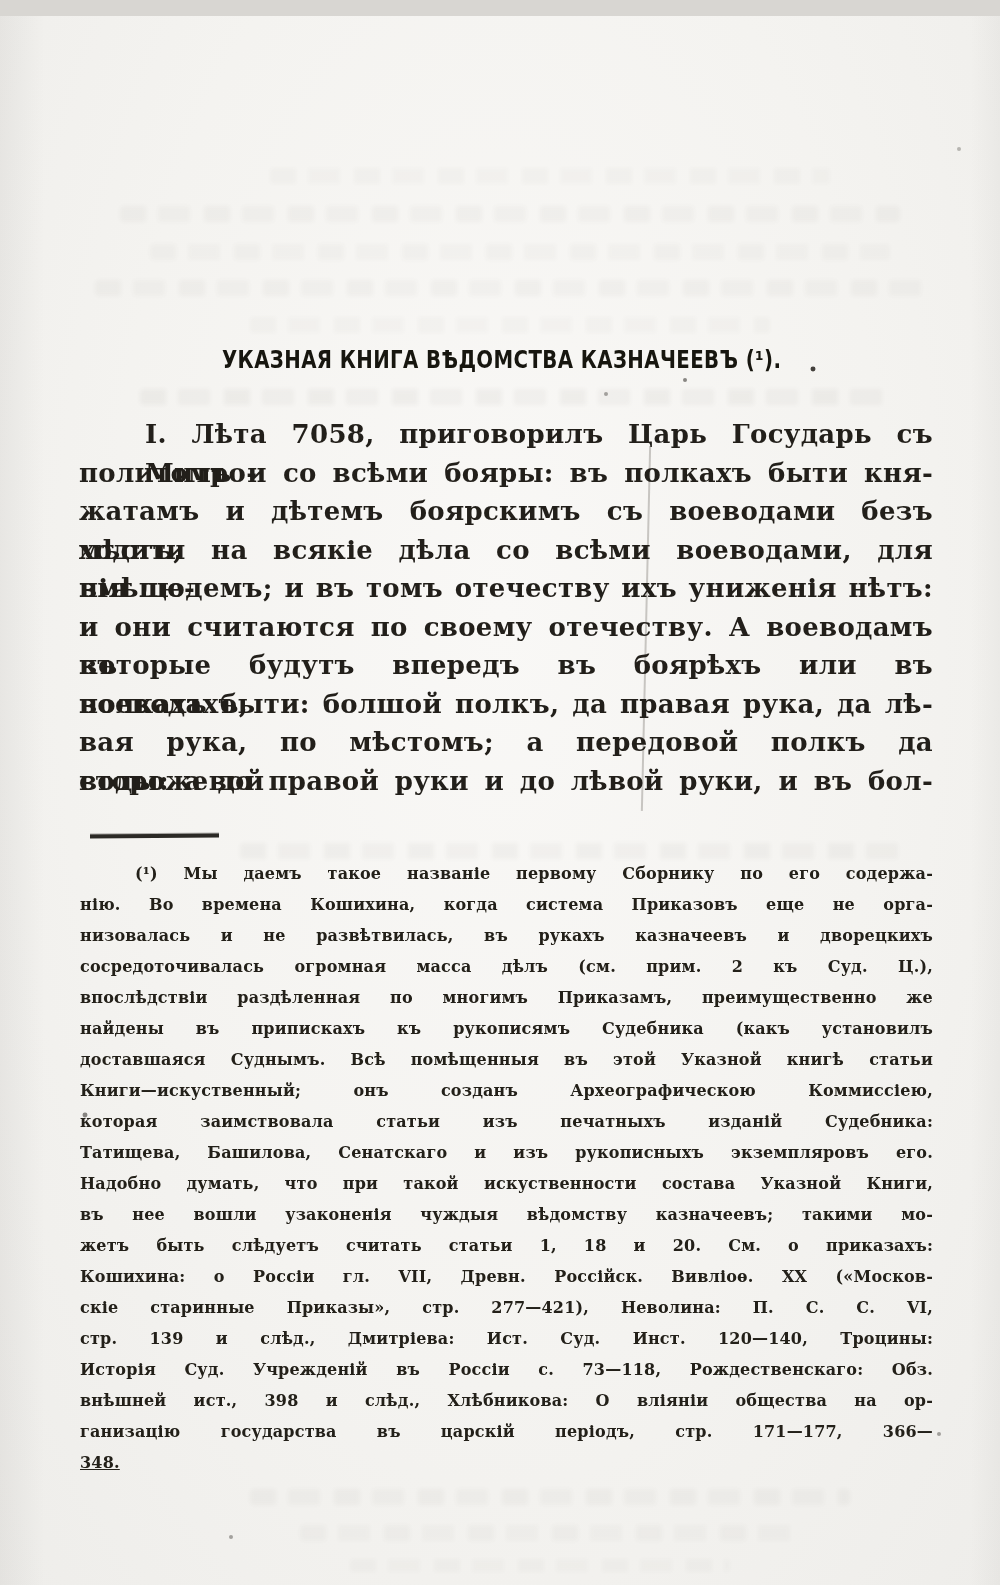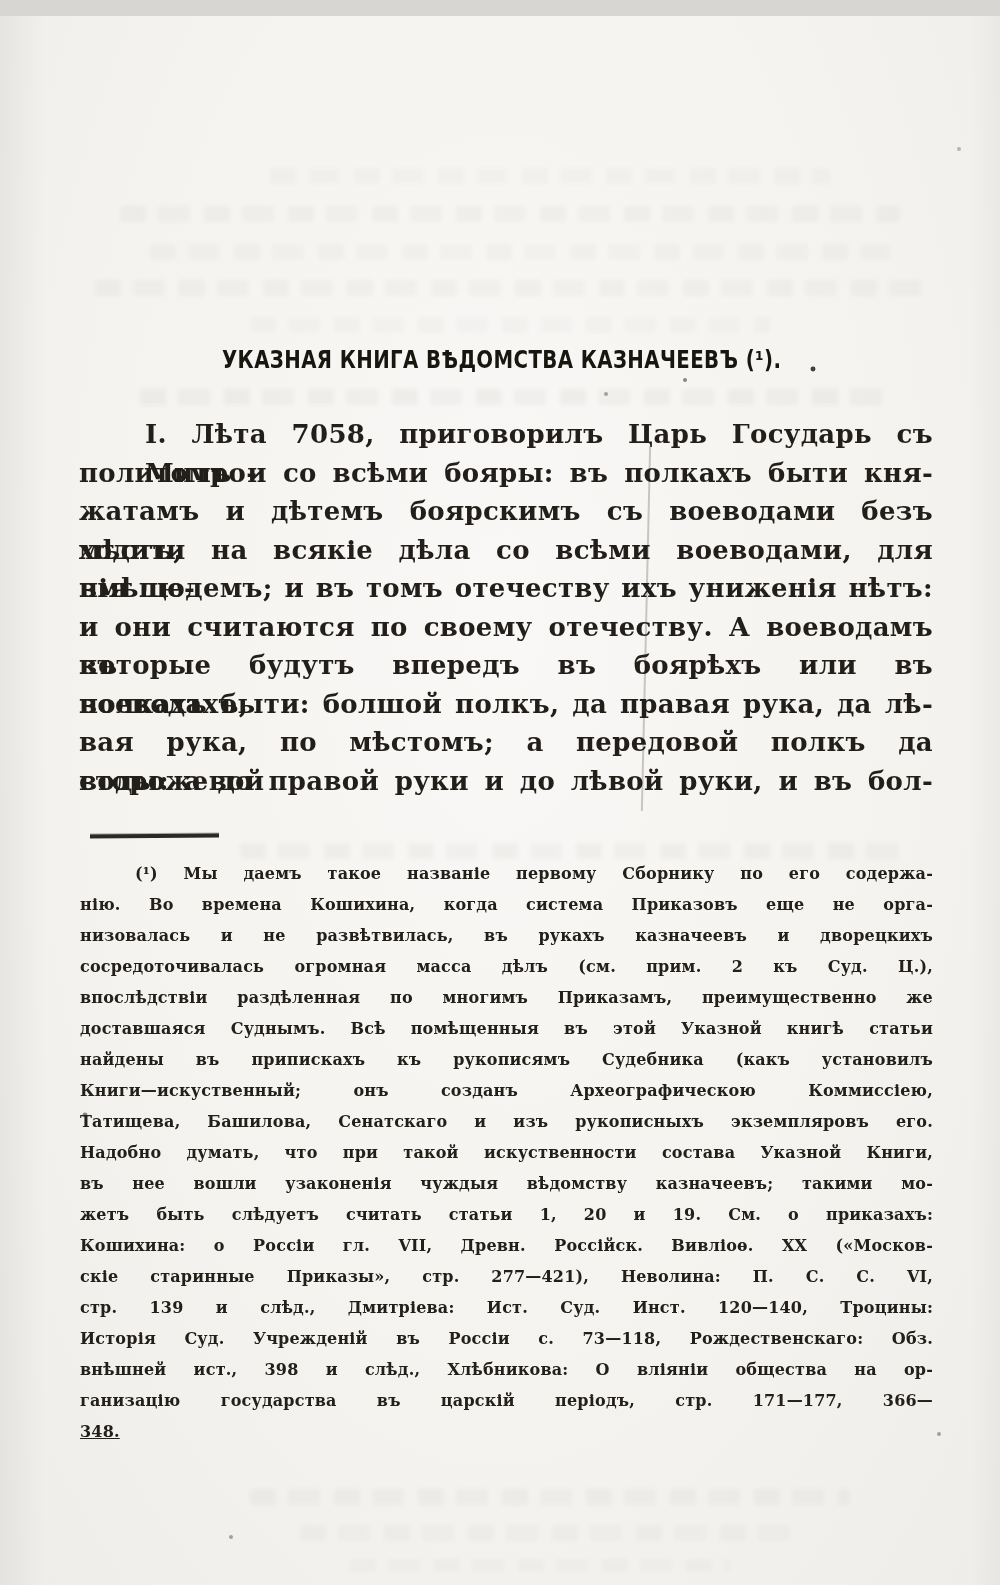--- a/index.html
+++ b/index.html
@@ -111,27 +111,28 @@
   </div>
 
   <div class="rule"></div>
 
   <div class="footnote-block">
     <div class="line first">(¹) Мы даемъ такое названіе первому Сборнику по его содержа-</div>
     <div class="line">нію. Во времена Кошихина, когда система Приказовъ еще не орга-</div>
     <div class="line">низовалась и не развѣтвилась, въ рукахъ казначеевъ и дворецкихъ</div>
     <div class="line">сосредоточивалась огромная масса дѣлъ (см. прим. 2 къ Суд. Ц.),</div>
     <div class="line">впослѣдствіи раздѣленная по многимъ Приказамъ, преимущественно же</div>
+    <div class="line">найдены въ припискахъ къ рукописямъ Судебника (какъ установилъ</div>
     <div class="line">доставшаяся Суднымъ. Всѣ помѣщенныя въ этой Указной книгѣ статьи</div>
-    <div class="line">найдены въ припискахъ къ рукописямъ Судебника (какъ установилъ</div>
     <div class="line">Книги—искуственный; онъ созданъ Археографическою Коммиссіею,</div>
+    <div class="line">которая заимствовала статьи изъ печатныхъ изданій Судебника:</div>
     <div class="line">Татищева, Башилова, Сенатскаго и изъ рукописныхъ экземпляровъ его.</div>
     <div class="line">Надобно думать, что при такой искуственности состава Указной Книги,</div>
     <div class="line">въ нее вошли узаконенія чуждыя вѣдомству казначеевъ; такими мо-</div>
-    <div class="line">жетъ быть слѣдуетъ считать статьи 1, 20 и 19. См. о приказахъ:</div>
+    <div class="line">жетъ быть слѣдуетъ считать статьи 1, 18 и 20. См. о приказахъ:</div>
     <div class="line">Кошихина: о Россіи гл. VII, Древн. Россійск. Вивліоѳ. XX («Москов-</div>
     <div class="line">скіе старинные Приказы», стр. 277—421), Неволина: П. С. С. VI,</div>
     <div class="line">стр. 139 и слѣд., Дмитріева: Ист. Суд. Инст. 120—140, Троцины:</div>
     <div class="line">Исторія Суд. Учрежденій въ Россіи с. 73—118, Рождественскаго: Обз.</div>
     <div class="line">внѣшней ист., 398 и слѣд., Хлѣбникова: О вліяніи общества на ор-</div>
     <div class="line">ганизацію государства въ царскій періодъ, стр. 171—177, 366—</div>
     <div class="line last">348.</div>
   </div>
 
 </div>

